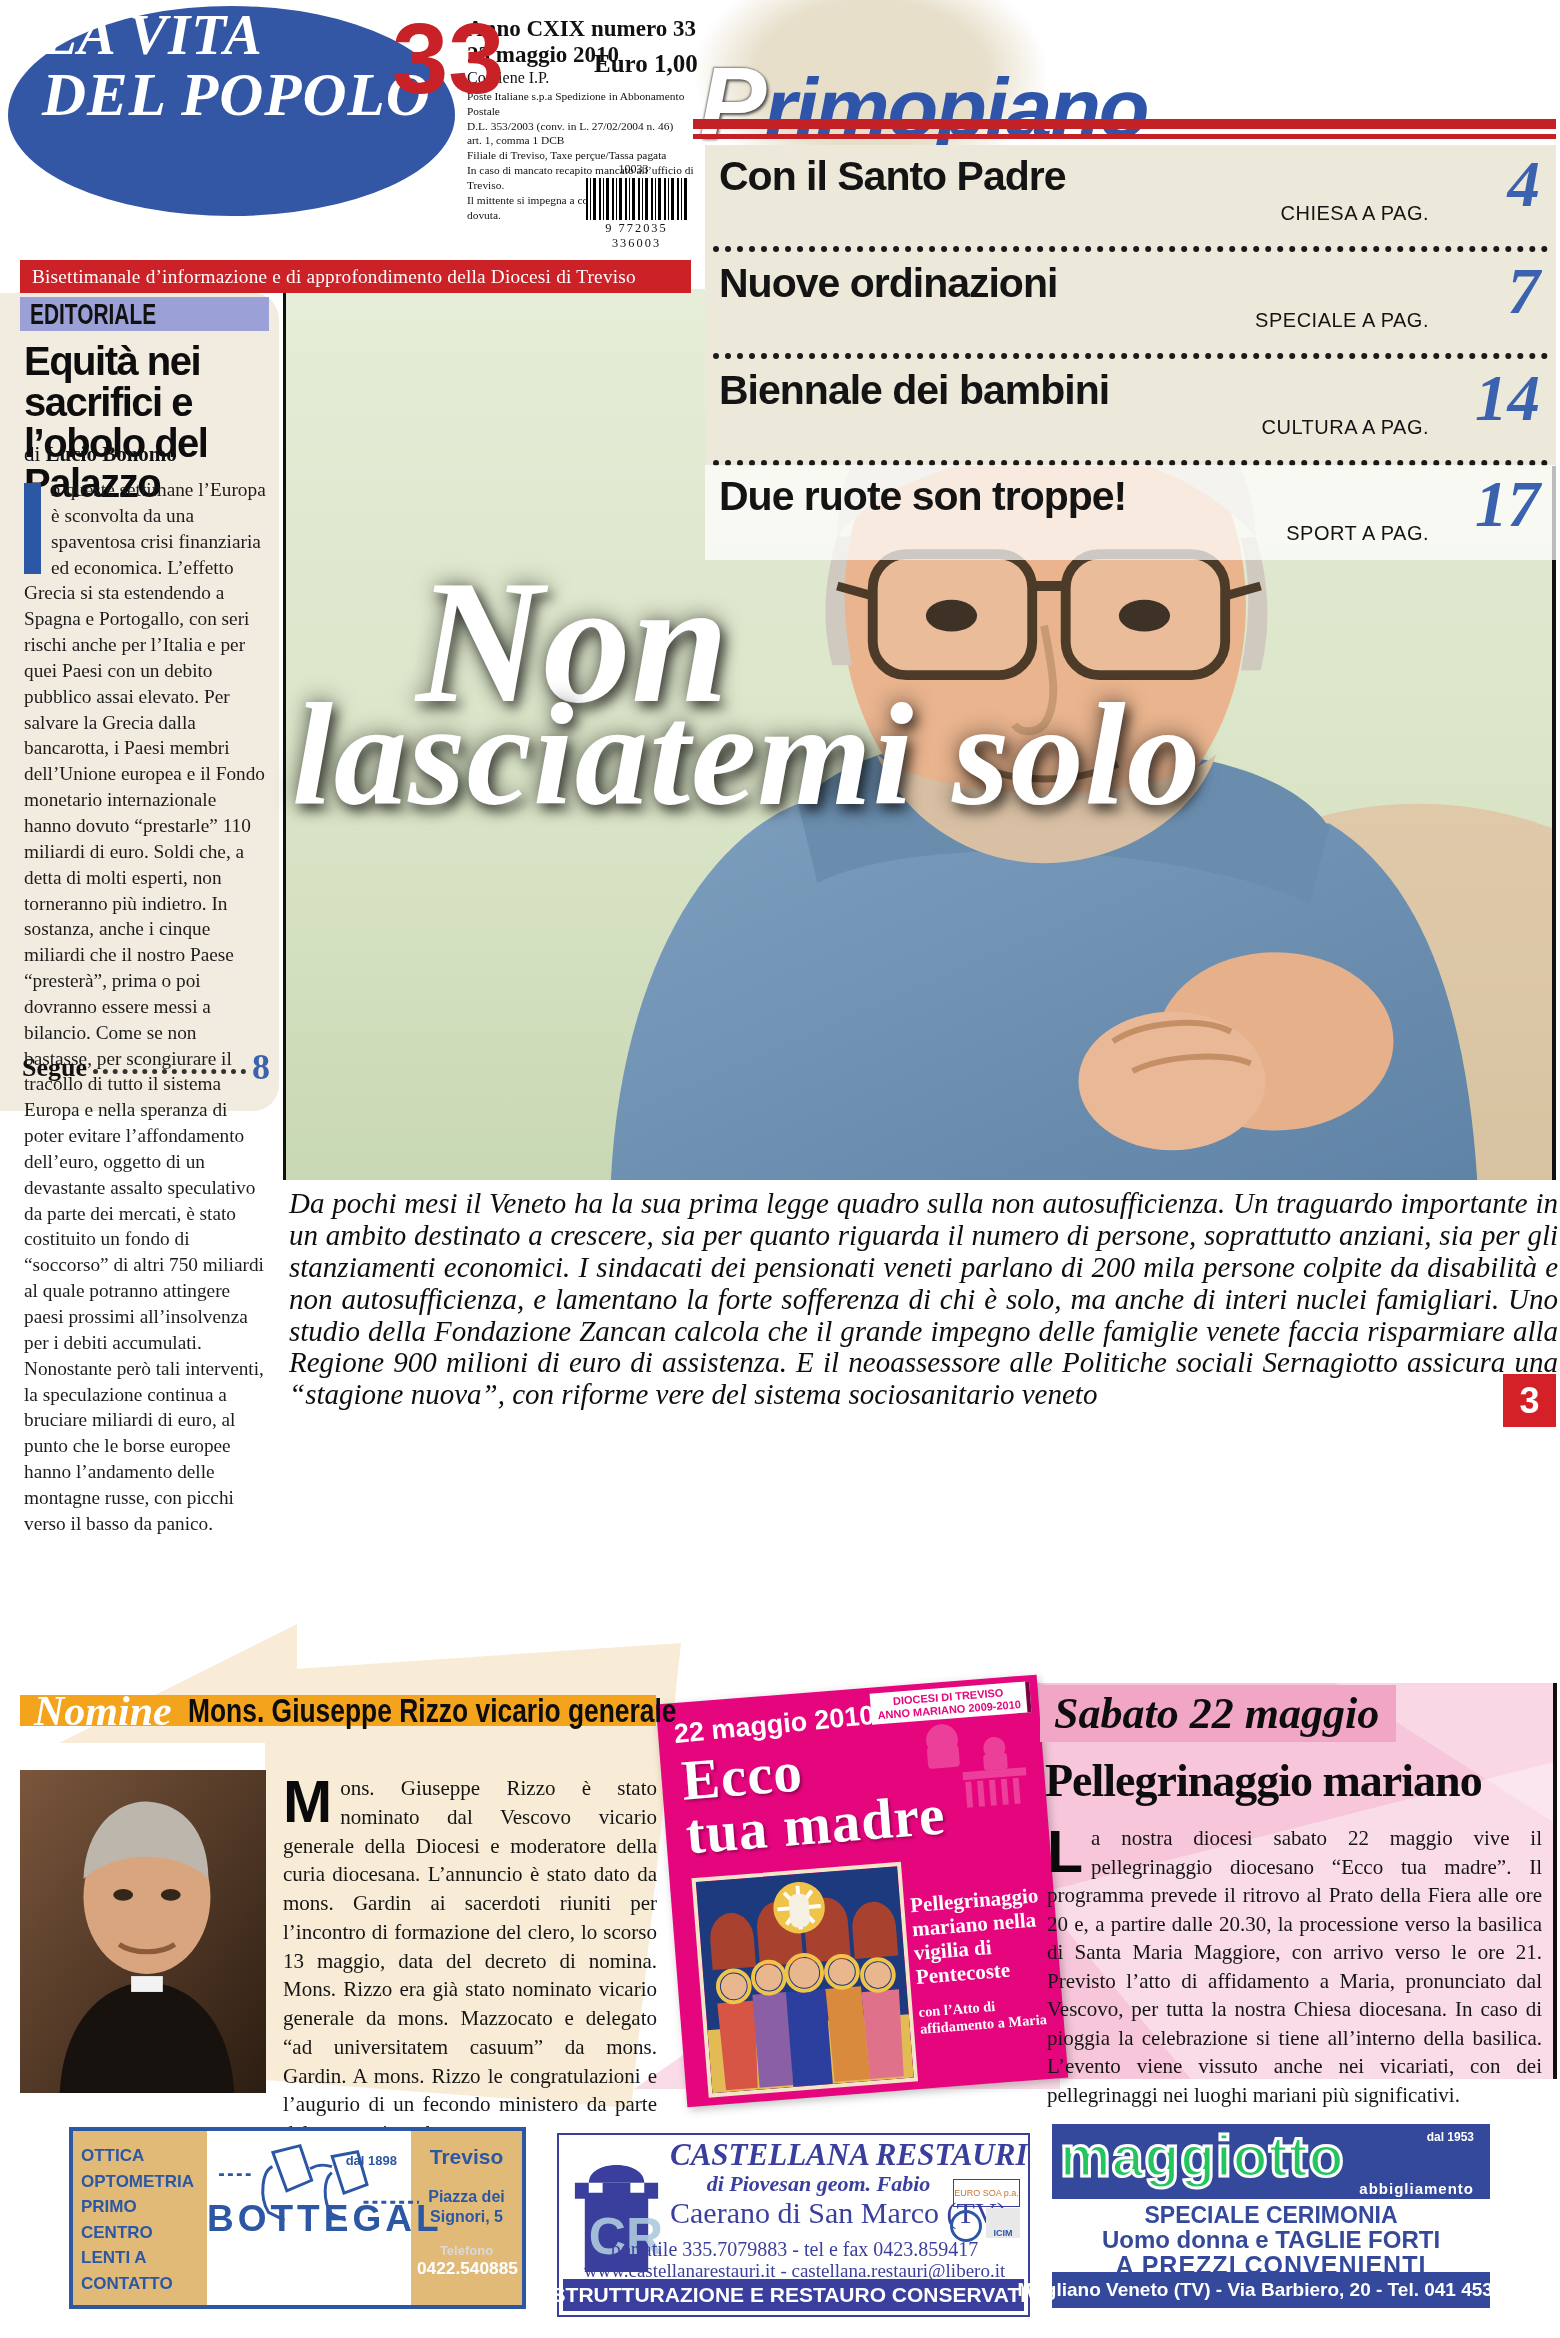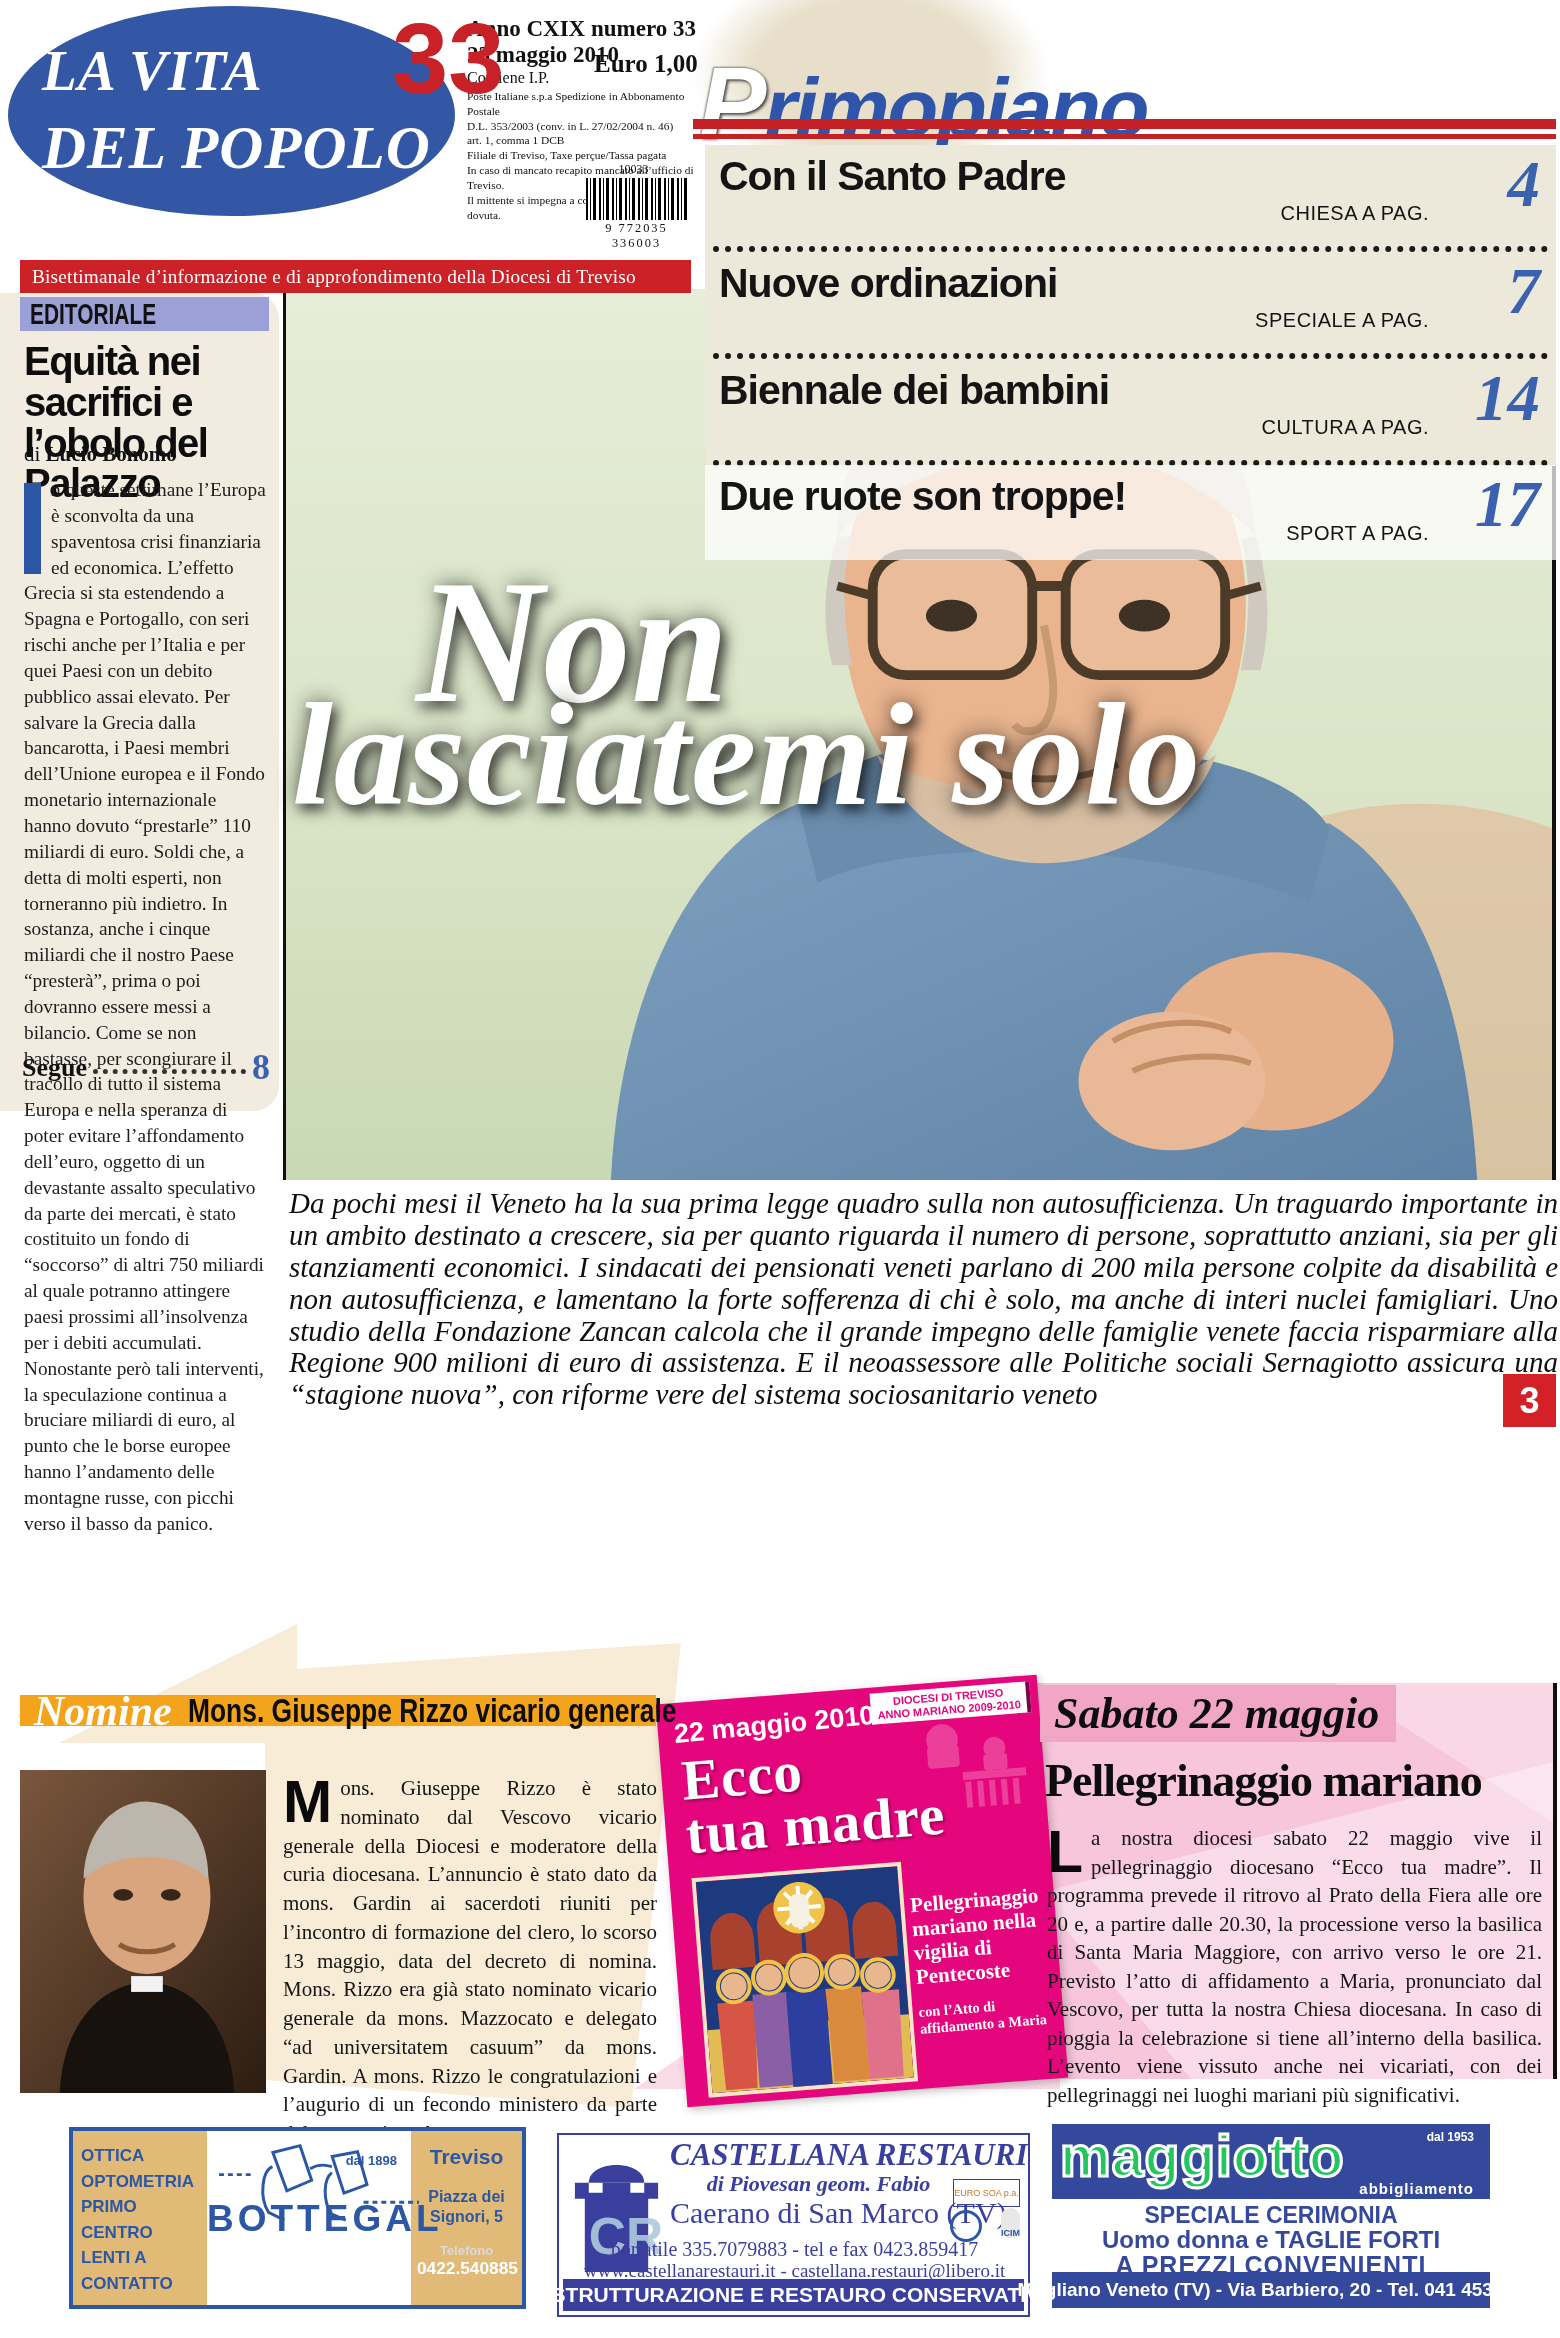--- a/index.html
+++ b/index.html
@@ -3,21 +3,21 @@
 <meta charset="utf-8">
 <style>
   html,body{margin:0;padding:0;}
   body{width:1560px;height:2338px;position:relative;overflow:hidden;background:#fff;
        font-family:"Liberation Serif",serif;color:#111;}
   .abs{position:absolute;}
 
   
   .logo-ellipse{left:8px;top:6px;width:447px;height:210px;background:#3356a5;
     border-radius:50% 50% 50% 50% / 52% 52% 48% 48%;z-index:3;
-    display:flex;flex-direction:column;justify-content:center;padding-left:34px;box-sizing:border-box;gap:17px;}
+    display:flex;flex-direction:column;padding-left:34px;box-sizing:border-box;}
   .logo-l1{font-family:"Liberation Serif",serif;font-style:italic;font-weight:bold;color:#fff;font-size:57px;line-height:1.0;letter-spacing:1px;}
   .logo-l2{font-family:"Liberation Serif",serif;font-style:italic;font-weight:bold;color:#fff;font-size:61px;line-height:1.05;letter-spacing:1px;}
   .issue-number{left:392px;top:8px;font-family:"Liberation Sans",sans-serif;font-weight:bold;
     font-size:101px;color:#c82127;z-index:4;line-height:1;}
   .issue-info{left:467px;top:16px;z-index:2;line-height:1.15;}
   .issue-info .b{font-weight:bold;font-size:23px;display:block;}
   .issue-info .s{font-size:16px;display:block;}
   .price{left:594px;top:50px;font-weight:bold;font-size:25px;z-index:2;}
   .postal{left:467px;top:89px;font-size:11.4px;line-height:1.3;z-index:2;width:228px;}
   .postal span{display:block;}
@@ -172,23 +172,23 @@
   .cr-phones{position:absolute;left:8px;top:103px;width:455px;text-align:center;color:#3a3f9e;
     font-family:"Liberation Serif",serif;font-size:20px;white-space:nowrap;}
   .cr-web{position:absolute;left:8px;top:125px;width:455px;text-align:center;color:#3a3f9e;
     font-family:"Liberation Serif",serif;font-size:19px;white-space:nowrap;}
   .cr-banner{position:absolute;left:4px;right:4px;bottom:4px;height:32px;background:#3a3f9e;
     display:flex;align-items:center;justify-content:center;}
   .cr-banner span{color:#fff;font-family:"Liberation Sans",sans-serif;font-weight:bold;font-size:21px;white-space:nowrap;}
   .cr-soa{position:absolute;right:8px;top:44px;width:65px;height:26px;border:1px solid #3a3f9e;
     font-size:9px;color:#c8762a;display:flex;align-items:center;justify-content:center;font-family:"Liberation Sans",sans-serif;}
   .cr-circ{position:absolute;right:46px;top:75px;width:26px;height:26px;border:3px solid #2b57a5;border-radius:50%;}
-  .cr-icim{position:absolute;right:8px;top:73px;width:19px;height:30px;background:#e8e8e8;
+  .cr-icim{position:absolute;right:8px;top:73px;width:34px;height:30px;background:#e8e8e8;
     display:flex;align-items:flex-end;justify-content:center;font-family:"Liberation Sans",sans-serif;
-    font-weight:bold;font-size:9px;color:#2b57a5;border-radius:9px;}
+    font-weight:bold;font-size:9px;color:#2b57a5;}
 
   .ad-maggiotto{left:1052px;top:2124px;width:438px;height:184px;background:#35499c;z-index:3;box-sizing:border-box;}
   .mg-top{position:relative;height:75px;}
   .mg-since{position:absolute;right:16px;top:6px;color:#fff;font-family:"Liberation Sans",sans-serif;font-weight:bold;font-size:12px;}
   .mg-brand{position:absolute;left:0;right:0;top:4px;text-align:left;font-family:"Liberation Sans",sans-serif;
     font-weight:bold;font-size:57px;letter-spacing:1px;color:#22c55e;-webkit-text-stroke:3px #fff;line-height:1;padding-left:8px;}
   .mg-tag{position:absolute;right:16px;bottom:2px;color:#fff;font-family:"Liberation Sans",sans-serif;font-weight:bold;font-size:15px;letter-spacing:1px;}
   .mg-mid{height:73px;background:#fff;text-align:center;padding-top:4px;box-sizing:border-box;}
   .mg-l1{font-family:"Liberation Sans",sans-serif;font-weight:bold;font-size:23px;color:#35499c;line-height:1.05;}
   .mg-l2{font-family:"Liberation Sans",sans-serif;font-weight:bold;font-size:24px;color:#35499c;line-height:1.05;}

